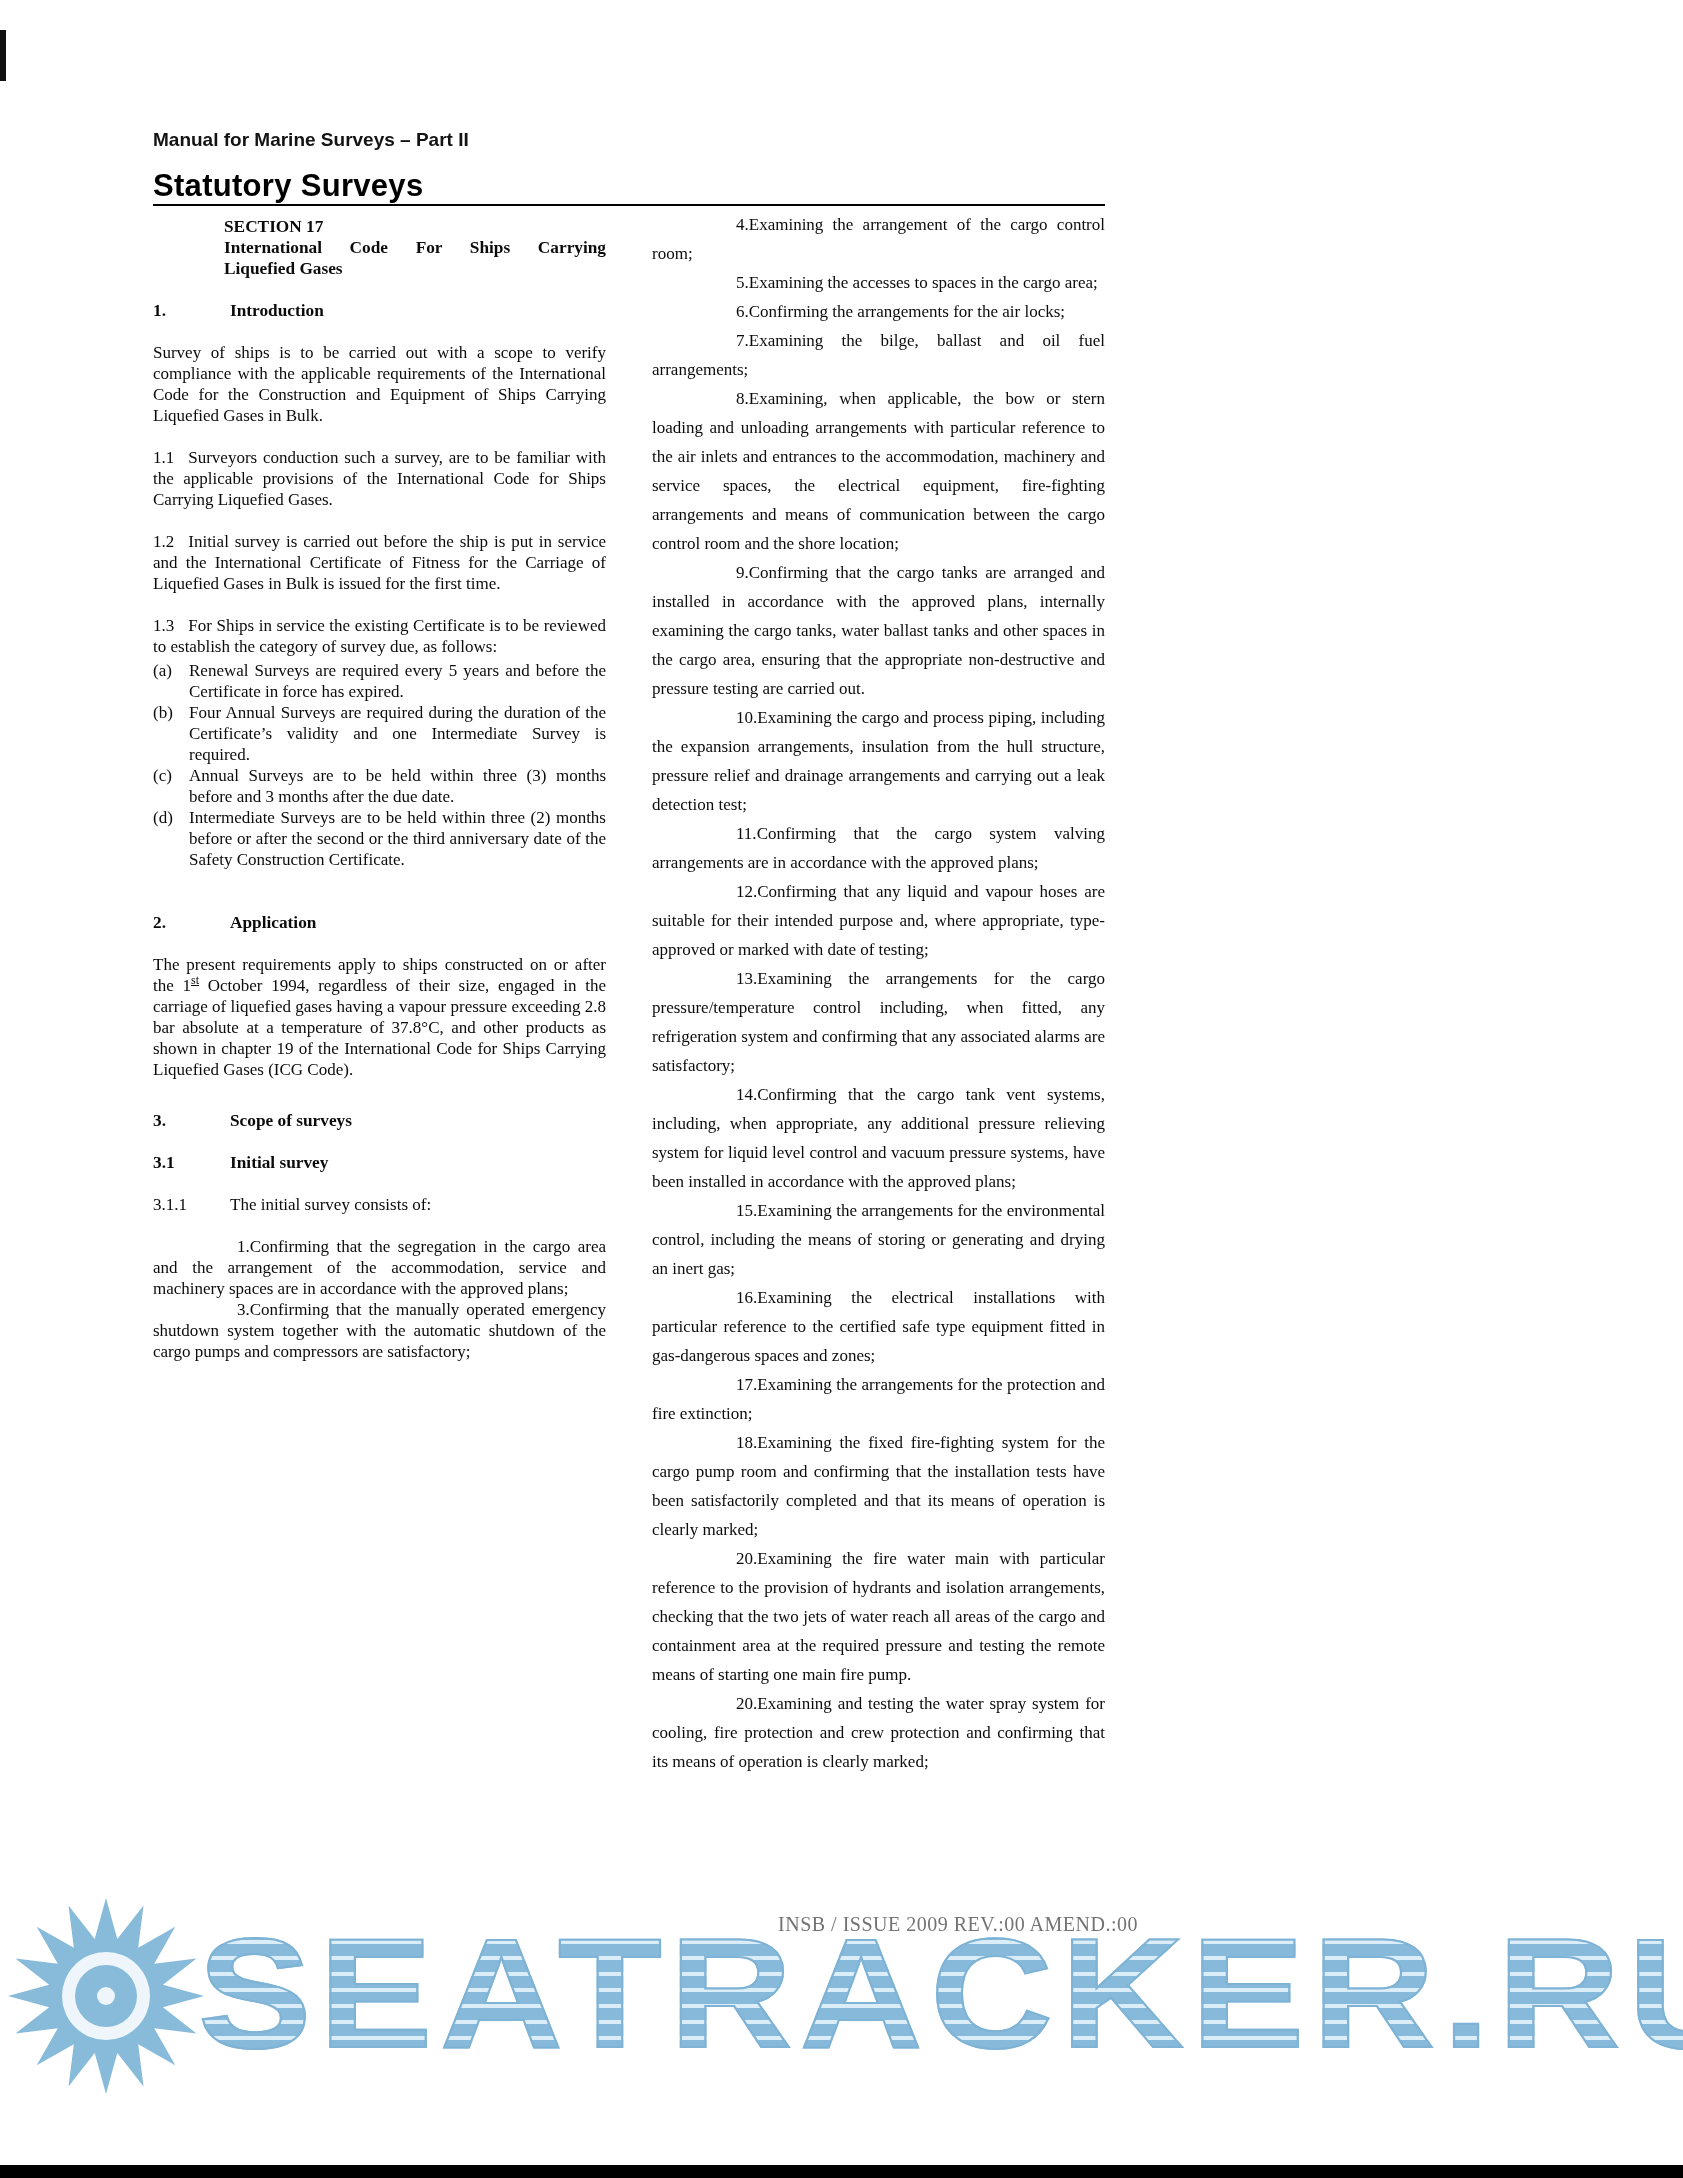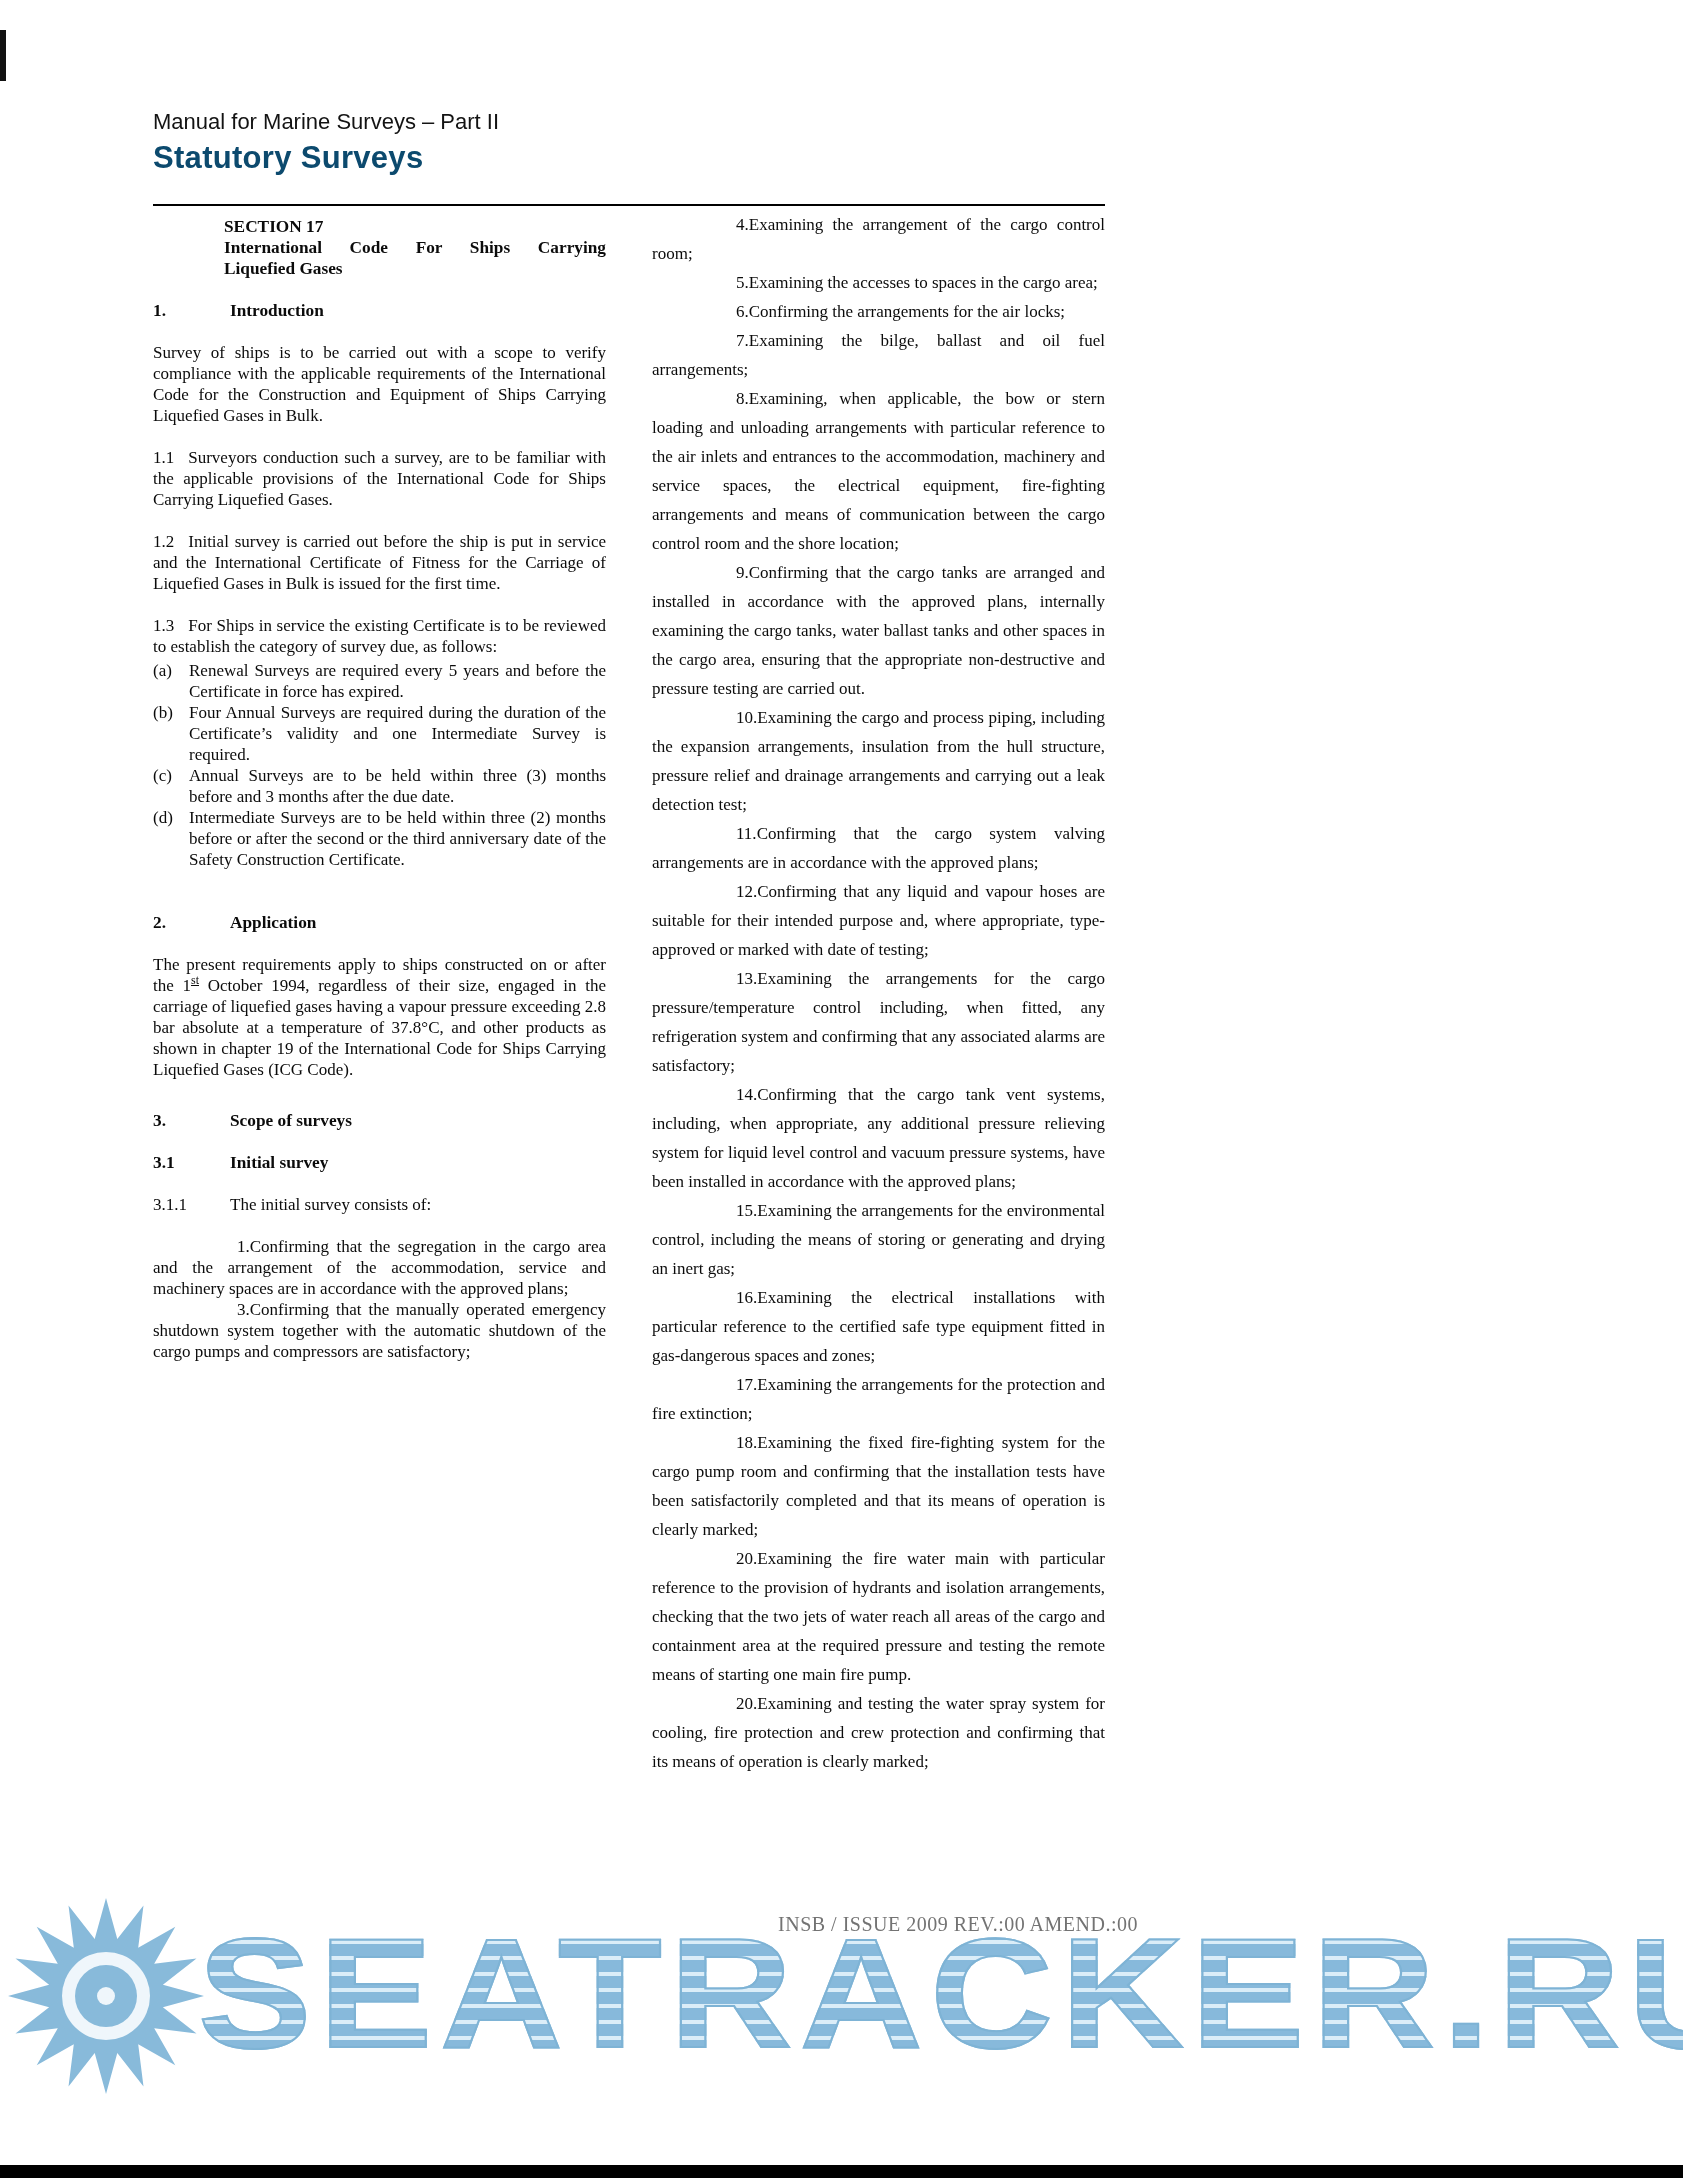--- a/index.html
+++ b/index.html
@@ -9,22 +9,22 @@
     position: relative;
     background: #ffffff;
     font-family: "Liberation Serif", serif;
     font-size: 17px;
     color: #0b0b0b;
     overflow: hidden;
   }
 
   
   #header { position: absolute; left: 153px; top: 109px; width: 952px; font-family: "Liberation Sans", sans-serif; z-index: 1; }
-  #doc-line { font-size: 22px; font-weight: normal; color: #131313; }
-  #page-title { font-size: 31px; font-weight: bold; margin-top: 5px; letter-spacing: 0.3px; color: #0c4a6e; }
+  #doc-line { font-size: 19px; font-weight: bold; color: #131313; margin-top: 20px; }
+  #page-title { font-size: 31px; font-weight: bold; margin-top: 17px; letter-spacing: 0.3px; color: #000000; }
   #rule { position: absolute; left: 153px; top: 204px; width: 952px; height: 0; border-bottom: 2px solid #000; z-index: 1; }
 
   
   .col { position: absolute; text-align: justify; z-index: 1; }
   #col-left  { left: 153px; top: 216px; width: 453px; line-height: 21px; }
   #col-right { left: 652px; top: 210px; width: 453px; line-height: 29px; }
   p, h3 { margin: 0; font-size: 17px; }
 
   .mt-xs { margin-top: 3px; }
   .mt-s  { margin-top: 21px; }

